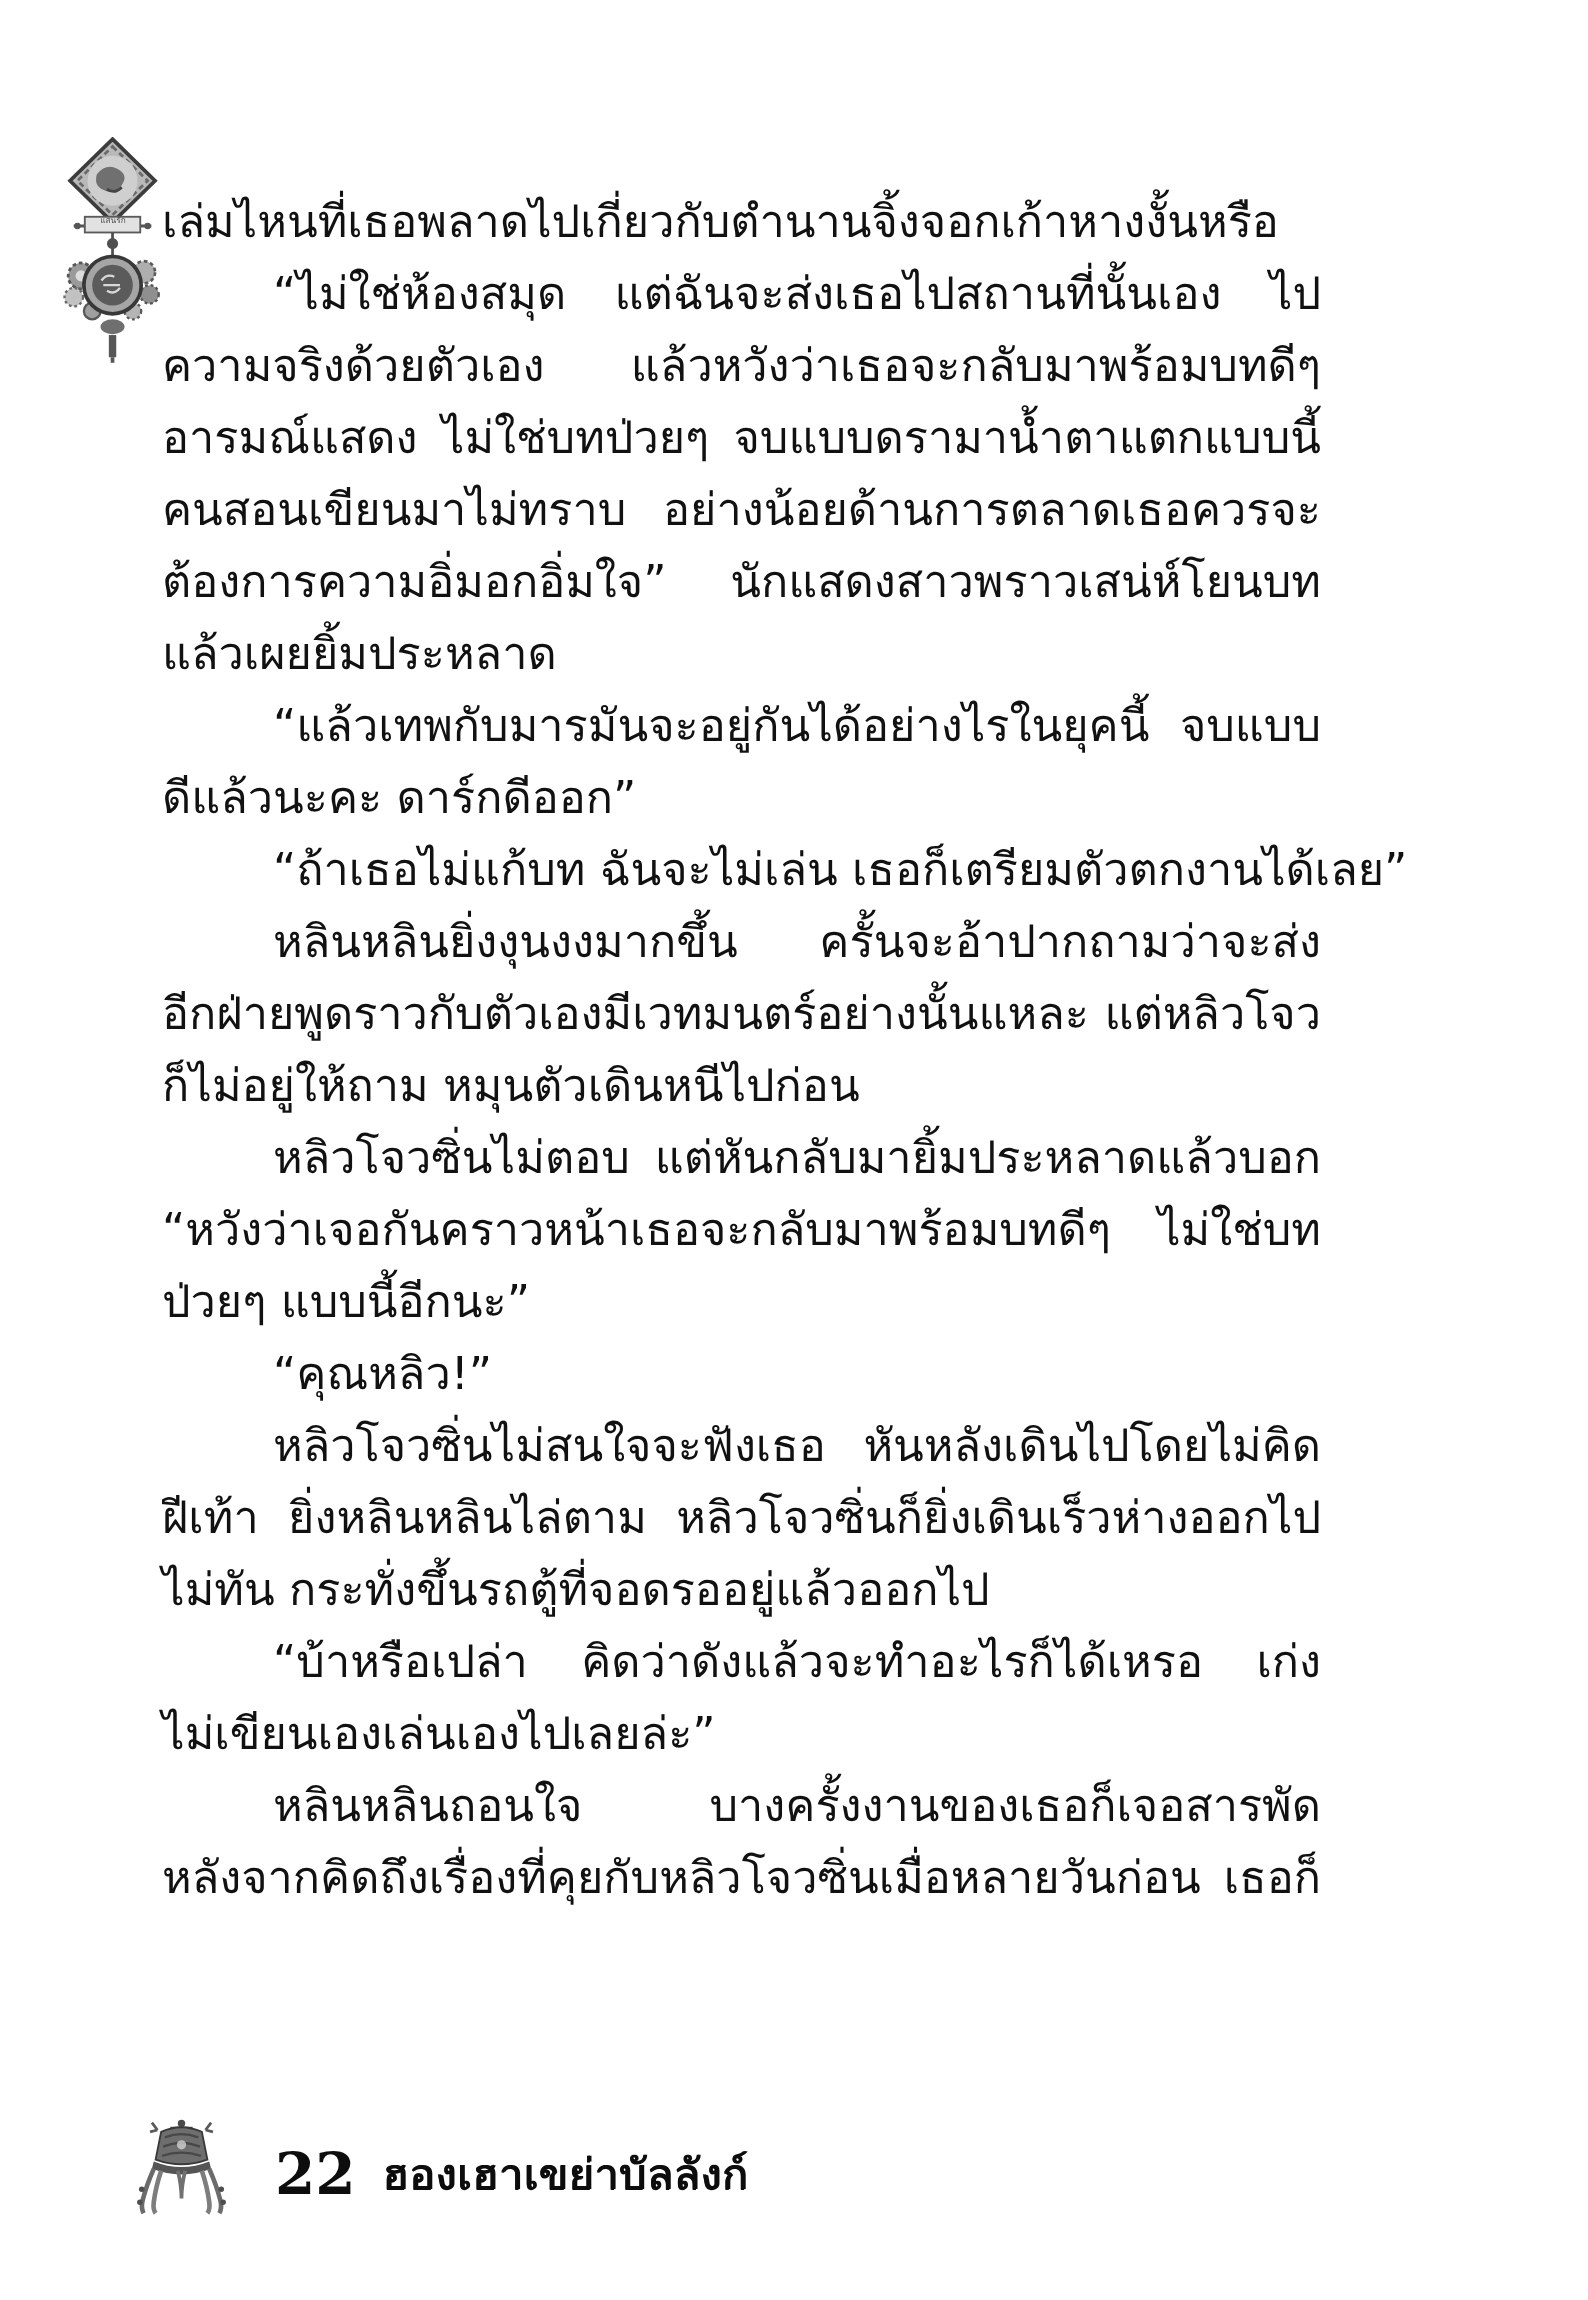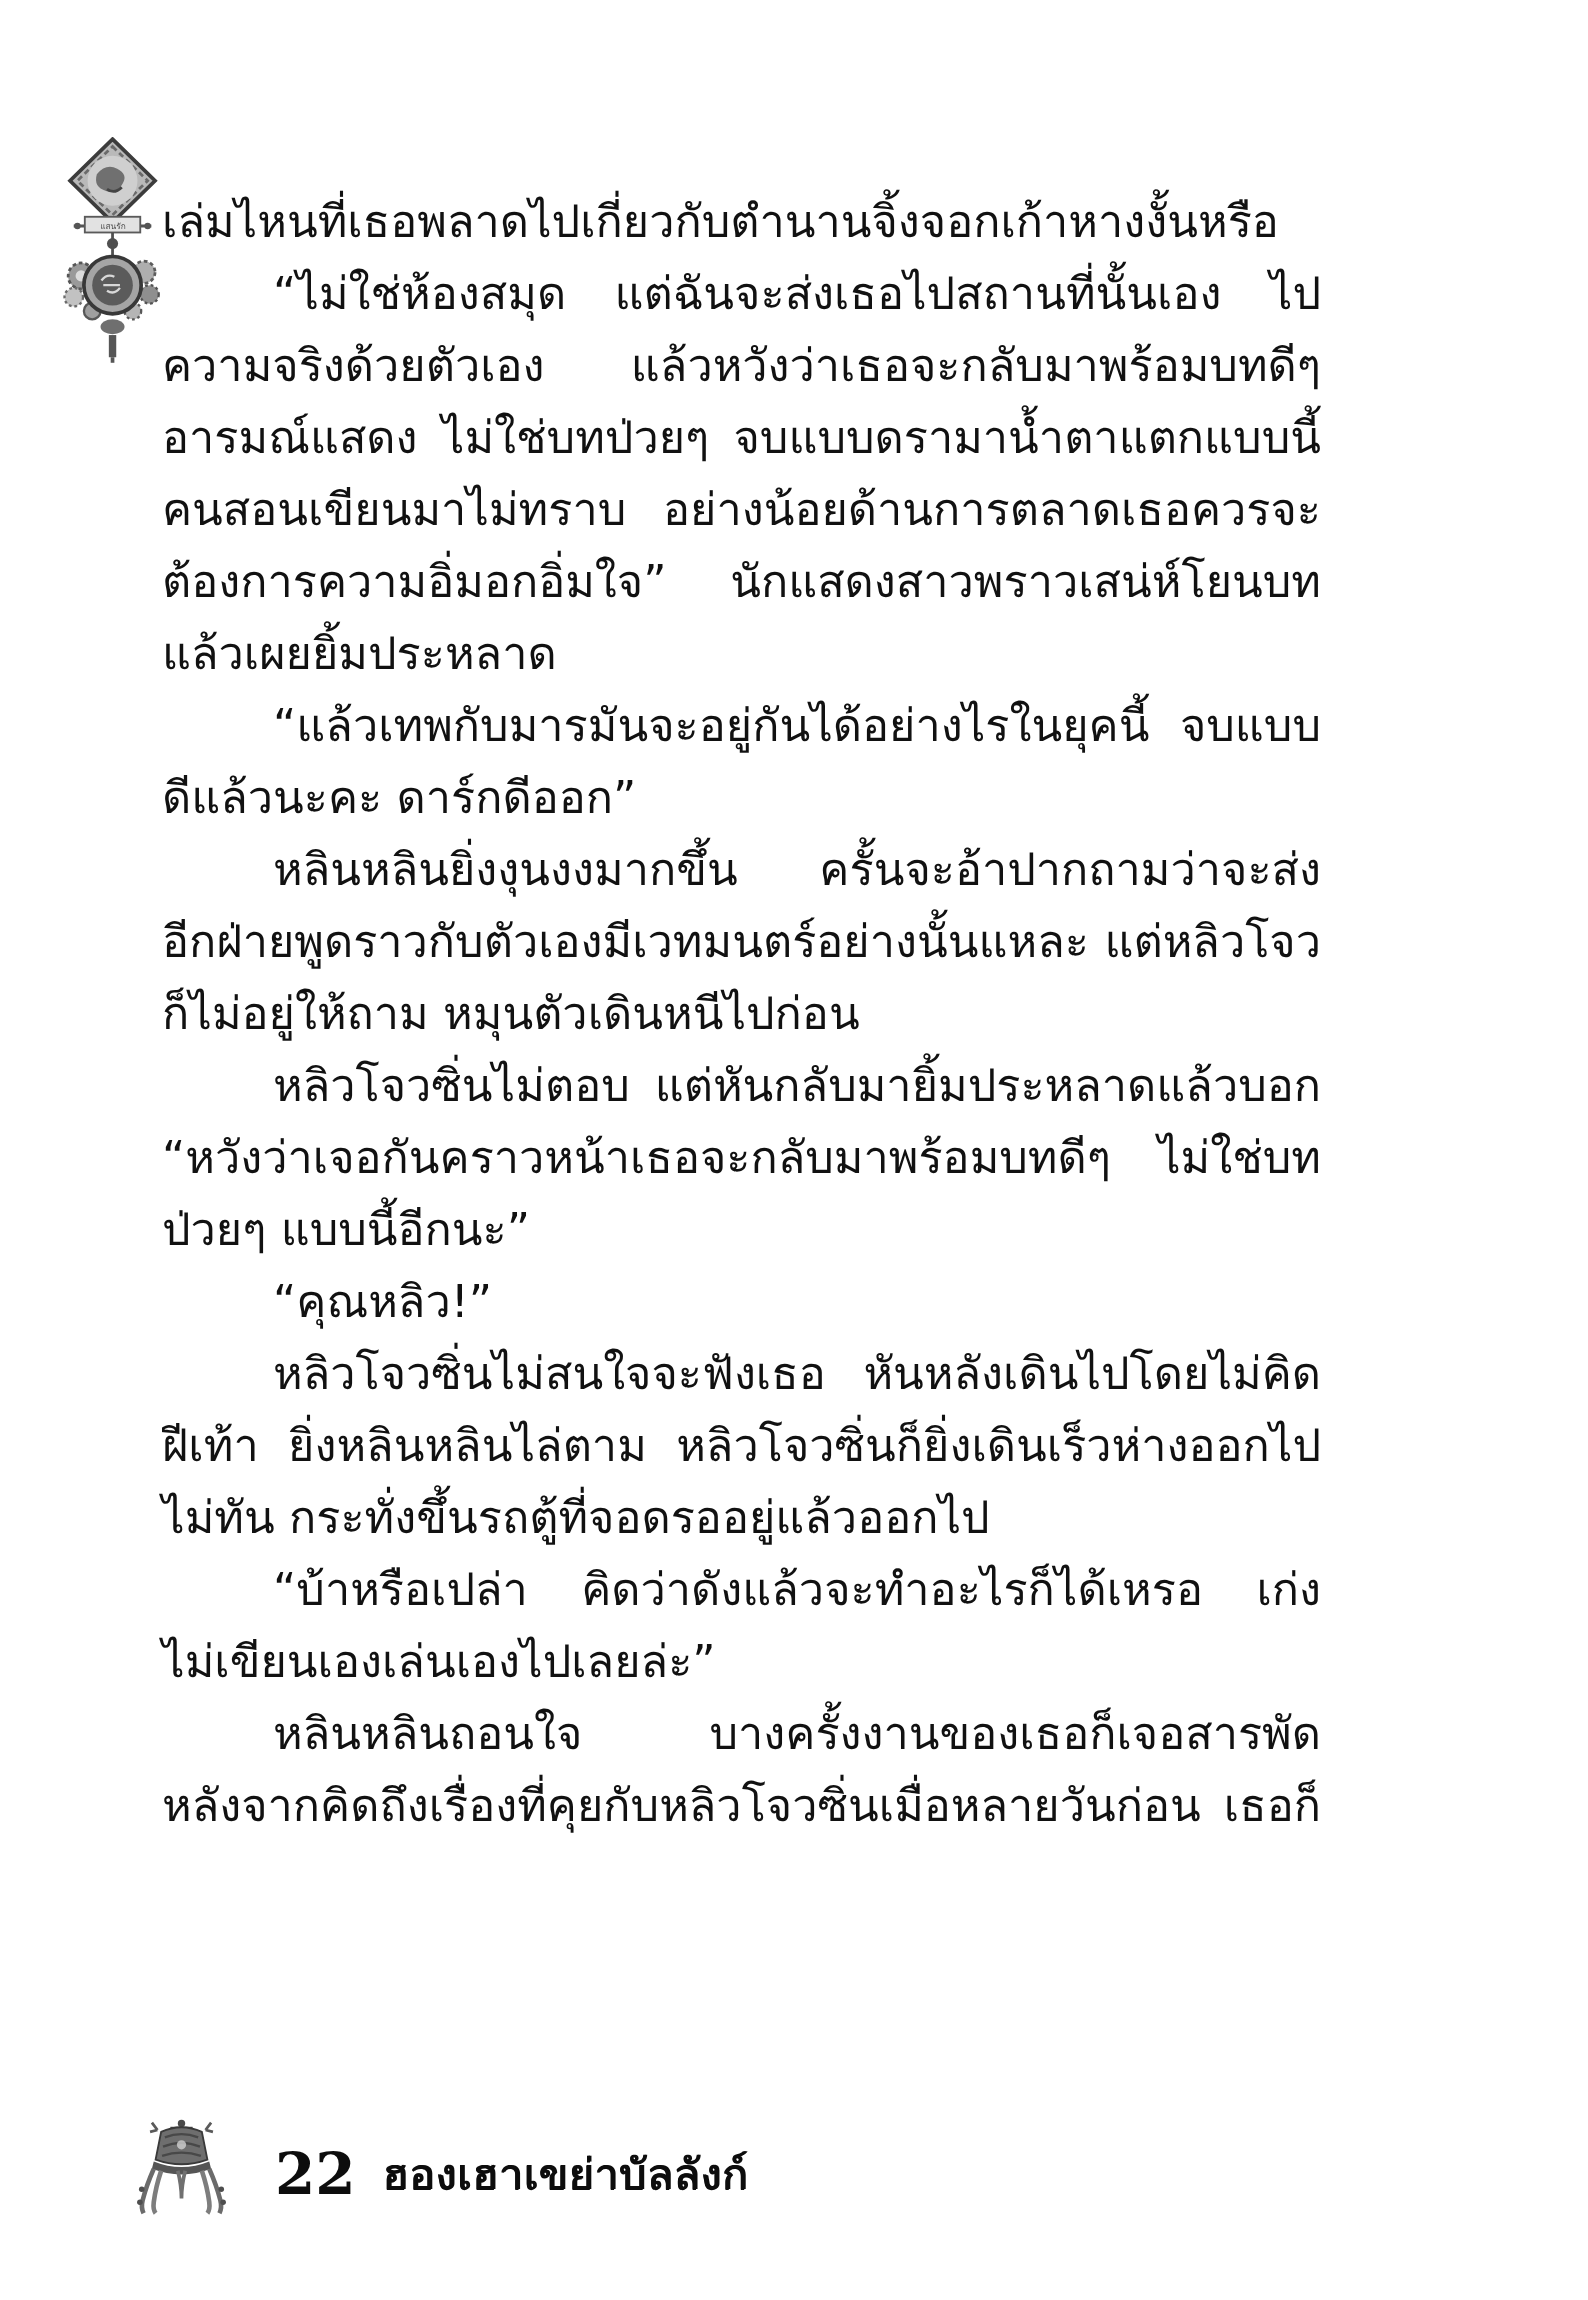--- a/index.html
+++ b/index.html
@@ -11,21 +11,21 @@
     font-family:"DejaVu Sans", sans-serif;
     color:#111111;
   }
 
   
   .ornament-top {
     position:absolute; left:46px; top:137px;
     width:134px; height:227px;
   }
   .banner-label {
-    position:absolute; left:0; top:82px; width:100%;
+    position:absolute; left:0; top:76px; width:100%;
     text-align:center;
     font-size:8.3px; color:#4a4a4a; letter-spacing:0;
     filter:blur(0.4px);
   }
 
   
   .body-text {
     position:absolute; left:162px; top:186px; width:1159px;
   }
   .line {
@@ -108,20 +108,21 @@
   <div class="body-text">
       <div class="line">เล่มไหนที่เธอพลาดไปเกี่ยวกับตำนานจิ้งจอกเก้าหางงั้นหรือ</div>
       <div class="line indent fill">“ไม่ใช่ห้องสมุด แต่ฉันจะส่งเธอไปสถานที่นั้นเอง ไปสัมผัส</div>
       <div class="line fill">ความจริงด้วยตัวเอง แล้วหวังว่าเธอจะกลับมาพร้อมบทดีๆ ฉันจะได้มี</div>
       <div class="line fill">อารมณ์แสดง ไม่ใช่บทป่วยๆ จบแบบดรามาน้ำตาแตกแบบนี้ ใครเป็น</div>
       <div class="line fill">คนสอนเขียนมาไม่ทราบ อย่างน้อยด้านการตลาดเธอควรจะรู้ว่าคนดู</div>
       <div class="line fill">ต้องการความอิ่มอกอิ่มใจ” นักแสดงสาวพราวเสน่ห์โยนบทใส่หน้าเธอ</div>
       <div class="line">แล้วเผยยิ้มประหลาด</div>
       <div class="line indent fill">“แล้วเทพกับมารมันจะอยู่กันได้อย่างไรในยุคนี้ จบแบบนี้หลินว่า</div>
       <div class="line">ดีแล้วนะคะ ดาร์กดีออก”</div>
+      <div class="line indent">“ถ้าเธอไม่แก้บท ฉันจะไม่เล่น เธอก็เตรียมตัวตกงานได้เลย”</div>
       <div class="line indent fill">หลินหลินยิ่งงุนงงมากขึ้น ครั้นจะอ้าปากถามว่าจะส่งเธอไปที่ไหน</div>
       <div class="line fill">อีกฝ่ายพูดราวกับตัวเองมีเวทมนตร์อย่างนั้นแหละ แต่หลิวโจวซิ่น</div>
       <div class="line">ก็ไม่อยู่ให้ถาม หมุนตัวเดินหนีไปก่อน</div>
       <div class="line indent fill">หลิวโจวซิ่นไม่ตอบ แต่หันกลับมายิ้มประหลาดแล้วบอกว่า</div>
       <div class="line fill">“หวังว่าเจอกันคราวหน้าเธอจะกลับมาพร้อมบทดีๆ ไม่ใช่บทห่วยๆ</div>
       <div class="line">ป่วยๆ แบบนี้อีกนะ”</div>
       <div class="line indent">“คุณหลิว!”</div>
       <div class="line indent fill">หลิวโจวซิ่นไม่สนใจจะฟังเธอ หันหลังเดินไปโดยไม่คิดจะหยุด</div>
       <div class="line fill">ฝีเท้า ยิ่งหลินหลินไล่ตาม หลิวโจวซิ่นก็ยิ่งเดินเร็วห่างออกไปจนตาม</div>
       <div class="line">ไม่ทัน กระทั่งขึ้นรถตู้ที่จอดรออยู่แล้วออกไป</div>

